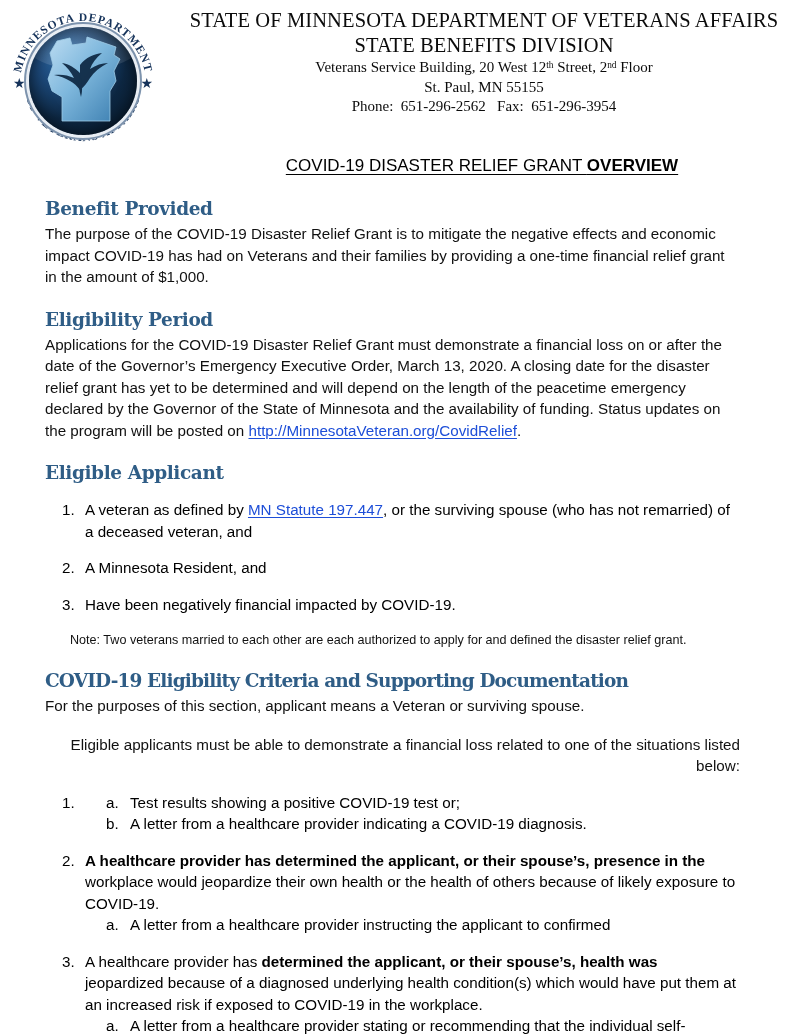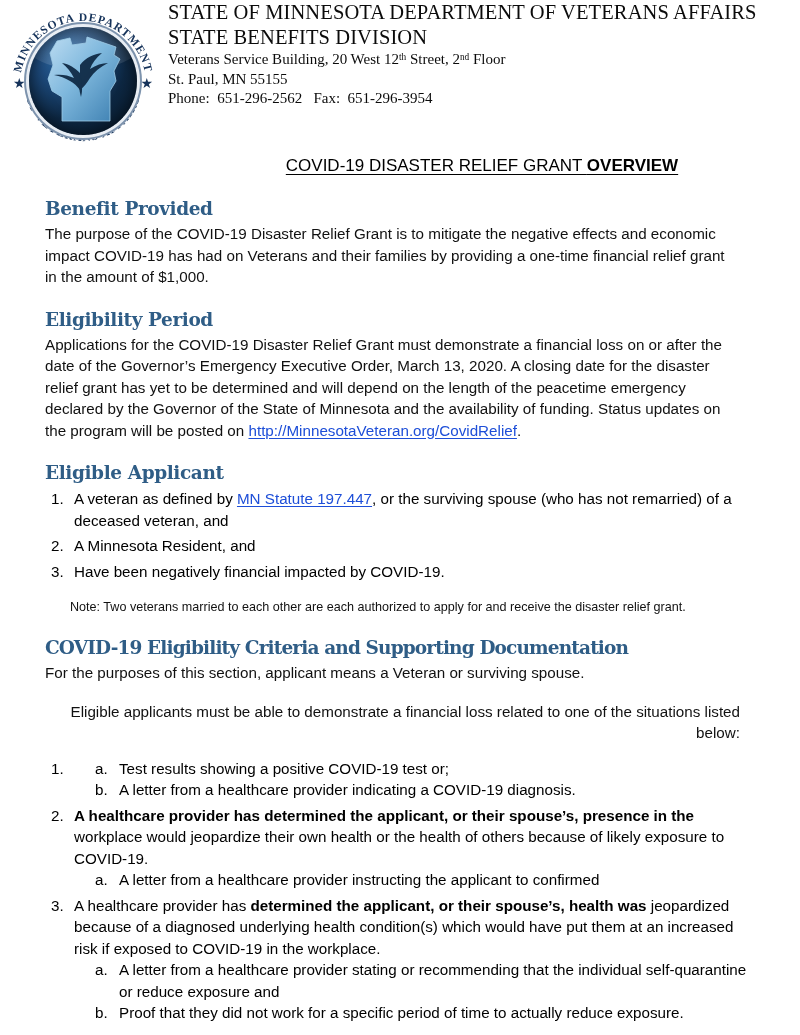--- a/index.html
+++ b/index.html
@@ -100,21 +100,22 @@
     font-size: 14px;
     line-height: 1;
   }
   .seal-star.left  { left: 5px;  top: 70px; }
   .seal-star.right { right: 5px; top: 70px; }
 
   .org-block {
     position: absolute;
     left: 168px;
     right: 0;
-    top: 0;
+    top: 8px;
+    text-align: center;
     font-family: "Liberation Serif", serif;
     color: #0b0b0b;
   }
   .org-line1 {
     font-size: 20.5px;
     line-height: 25px;
     letter-spacing: 0.1px;
     white-space: nowrap;
   }
   .org-line2 {
@@ -192,21 +193,21 @@
     margin: 2px 0 0 0;
     padding: 0;
     counter-reset: lvl1;
   }
   ol.lvl1 > li {
     counter-increment: lvl1;
     position: relative;
     padding-left: 25px;
     font-size: 15.2px;
     line-height: 21.5px;
-    margin: 4px;
+    margin: 15px;
   }
   ol.lvl1 > li::before {
     content: counter(lvl1) ".";
     position: absolute;
     left: 2px;
     top: 0;
     width: 18px;
     text-align: left;
     font-weight: normal;
   }
@@ -315,21 +316,21 @@
     <p class="body"><span>Applications for the COVID-19 Disaster Relief Grant must demonstrate a financial loss on or after the date of the Governor’s Emergency Executive Order, March 13, 2020.  A closing date for the disaster relief grant has yet to be determined and will depend on the length of the peacetime emergency declared by the Governor of the State of Minnesota and the availability of funding. Status updates on the program will be posted on </span><a class="doclink" href="#">http://MinnesotaVeteran.org/CovidRelief</a><span>.</span></p>
 
     <div class="sec-gap"></div>
 
     <h2 class="section">Eligible Applicant</h2>
     <ol class="lvl1">
       <li><span>A veteran as defined by </span><a class="doclink" href="#">MN Statute 197.447</a><span>, or the surviving spouse (who has not remarried) of a deceased veteran, and</span></li>
       <li>A Minnesota Resident, and</li>
       <li>Have been negatively financial impacted by COVID-19.</li>
     </ol>
-    <p class="note">Note: Two veterans married to each other are each authorized to apply for and receive the disaster relief grant.</p>
+    <p class="note">Note: Two veterans married to each other are each authorized to apply for and defined the disaster relief grant.</p>
 
     <div class="sec-gap"></div>
 
     <h2 class="section tight">COVID-19 Eligibility Criteria and Supporting Documentation</h2>
     <p class="body">For the purposes of this section, applicant means a Veteran or surviving spouse.</p>
     <p class="body">Eligible applicants must be able to demonstrate a financial loss related to one of the situations listed below:</p>
 
     <ol class="lvl1" style="margin-top:14px;">
 
       <li>

